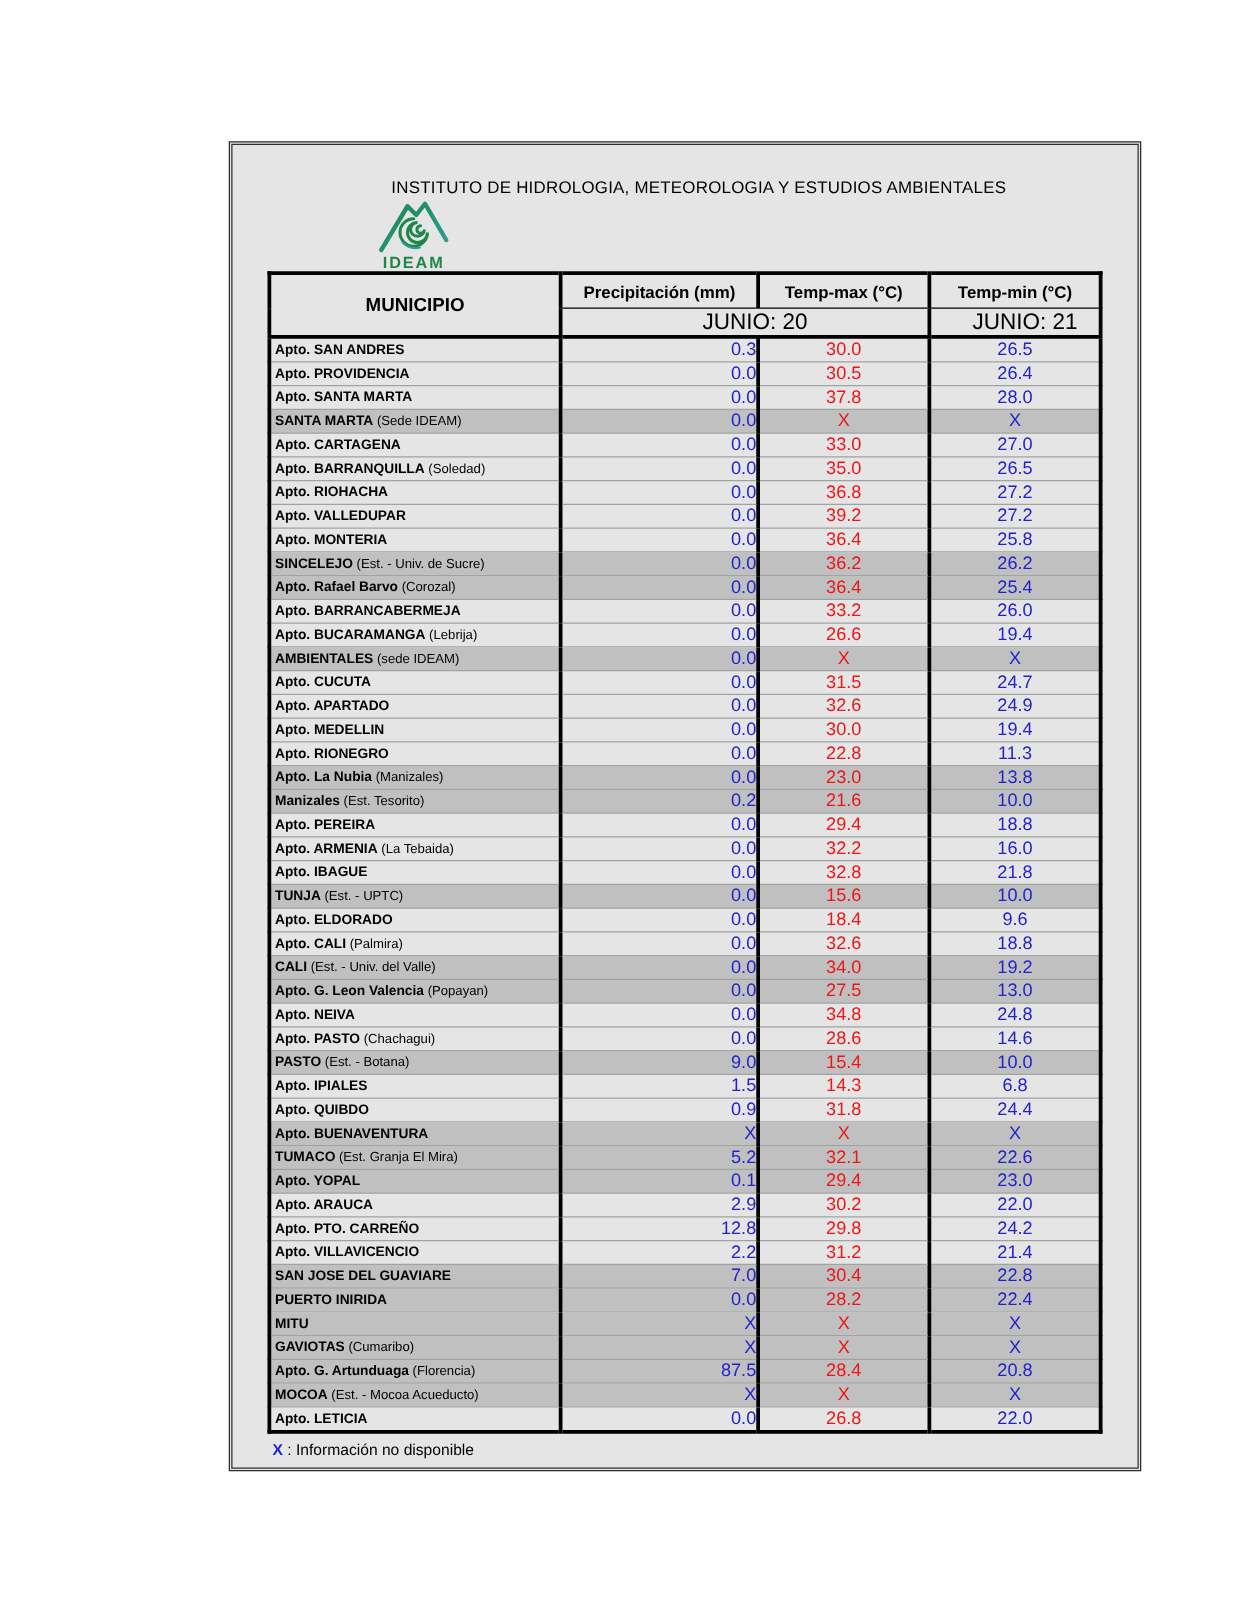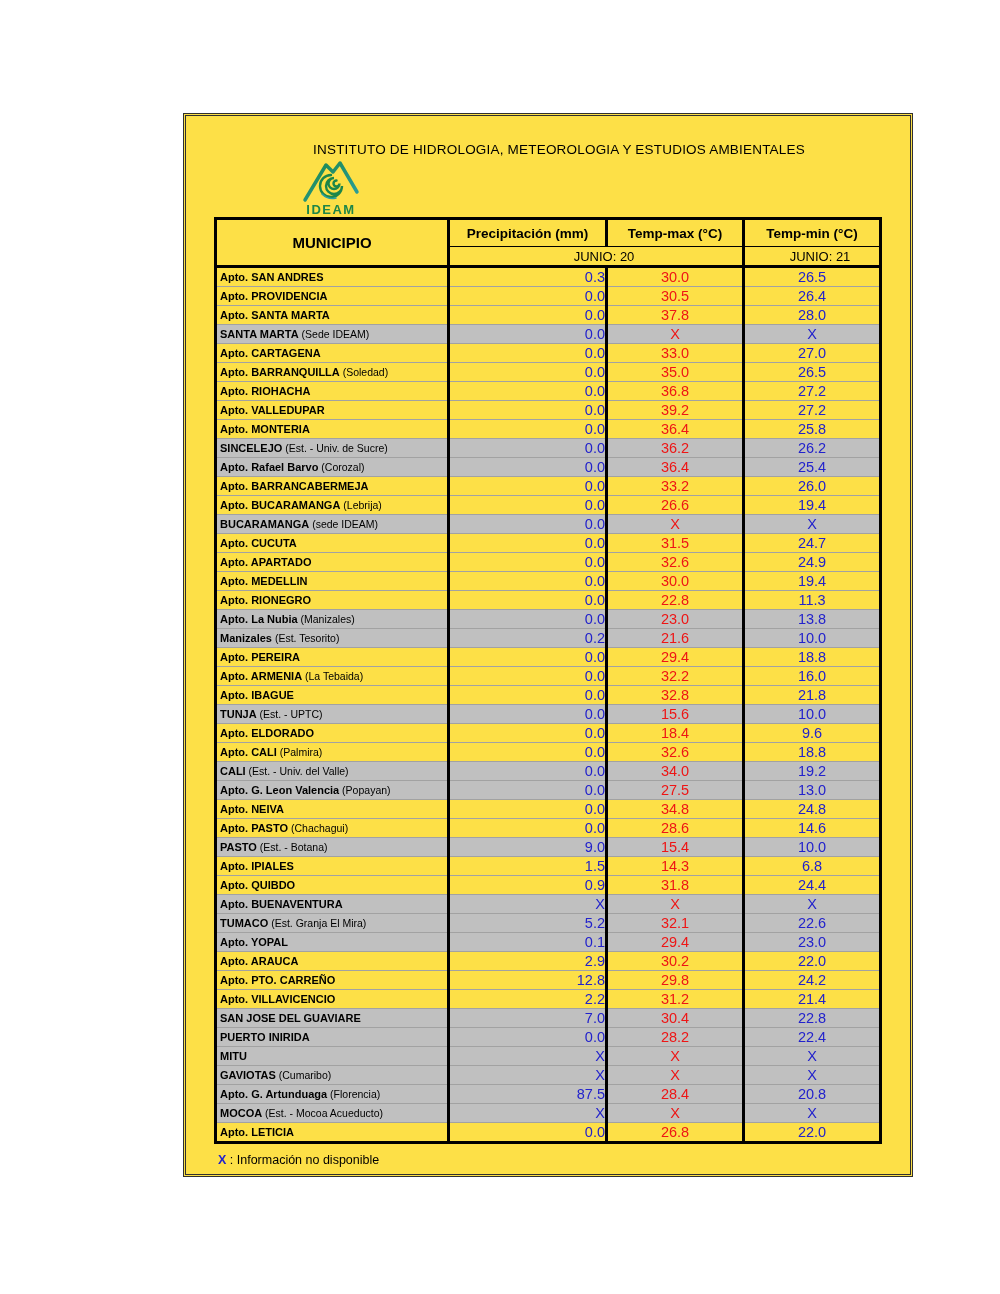--- a/index.html
+++ b/index.html
@@ -2,42 +2,42 @@
 <html style="--precip: #2222cc; --tmax: #ee1515; --tmin: #2222cc; --grayrow: #c0c0c0; --brand: #1d8649;"><head>
 <meta charset="utf-8">
 <style>
   html, body { margin:0; padding:0; }
   body {
     width:1000px; height:1294px; background:#ffffff; position:relative;
     font-family:"Liberation Sans", sans-serif; color:#000;
   }
   .frame {
     position:absolute; left:183px; top:113px; width:724px; height:1058px;
-    border:3px double #2f2f2f; background:#fde047;
+    border:3px double #2f2f2f; background:#e5e5e5;
   }
   .title-institute {
     position:absolute; top:26px; left:0; right:0; text-align:center;
     font-size:13.5px; letter-spacing:0.2px; padding-left:22px;
   }
   .logo-block { position:absolute; left:114px; top:42px; width:62px; text-align:center; }
   .logo-block svg { display:block; margin:0 auto; }
   .logo-caption { font-size:13px; font-weight:bold; letter-spacing:1.5px; color:var(--brand,#1d8649); margin-top:-2px; }
   .title-service {
     position:absolute; top:70px; left:0; right:0; text-align:center;
     font-size:13.5px; padding-left:70px;
   }
   .table-wrap { position:absolute; left:28px; top:101px; }
   table { border-collapse:collapse; table-layout:fixed; width:665px; border:3px solid #000; }
   col.c-mun { width:233px; } col.c-pre { width:158px; }
   col.c-max { width:137px; } col.c-min { width:137px; }
   th, td { padding:0; margin:0; }
   .colsep { border-left:3px solid #000; }
   thead th.top-h { height:26px; font-size:13.5px; font-weight:bold; text-align:center; border-bottom:1px solid #000; }
   thead th.mun-h { font-size:15px; font-weight:bold; text-align:center; border-bottom:3px solid #000; }
-  thead td.date-h { height:18px; font-size:13px; font-weight:normal; text-align:center; border-bottom:3px solid #000;padding-left:16px; }
+  thead td.date-h { height:18px; font-size:18px; font-weight:normal; text-align:center; border-bottom:3px solid #000;padding-left:16px; }
   tbody td { height:18px; border-top:1px solid #a2a2a2; overflow:hidden; white-space:nowrap; }
   tbody tr:first-child td { border-top:none;margin-top:12px; }
   tbody tr.gray td { background:var(--grayrow,#c0c0c0); }
   td.name-cell { font-size:11px; font-weight:bold; padding-left:3px; line-height:18px; }
   td.name-cell .mnote { font-weight:normal; font-size:10.5px; }
   td.val { text-align:center; font-size:14.5px; line-height:18px; }
   td.v-pre { color:var(--precip,#2222cc);text-align:right; }
   td.v-max { color:var(--tmax,#ee1515); }
   td.v-min { color:var(--tmin,#2222cc);text-align:center; }
   .footnote { position:absolute; left:32px; top:1037px; font-size:12.5px; }
@@ -186,21 +186,21 @@
           <tr>
     <td class="name-cell">
       <span class="mname">Apto. BUCARAMANGA</span><span class="mnote"> (Lebrija)</span>
     </td>
     <td class="val v-pre colsep">0.0</td>
     <td class="val v-max colsep">26.6</td>
     <td class="val v-min colsep">19.4</td>
   </tr>
           <tr class="gray">
     <td class="name-cell">
-      <span class="mname">BUCARAMANGA</span><span class="mnote"> (sede IDEAM)</span>
+      <span class="mname">AMBIENTALES</span><span class="mnote"> (sede IDEAM)</span>
     </td>
     <td class="val v-pre colsep">0.0</td>
     <td class="val v-max colsep">X</td>
     <td class="val v-min colsep">X</td>
   </tr>
           <tr>
     <td class="name-cell">
       <span class="mname">Apto. CUCUTA</span><span class="mnote"></span>
     </td>
     <td class="val v-pre colsep">0.0</td>

